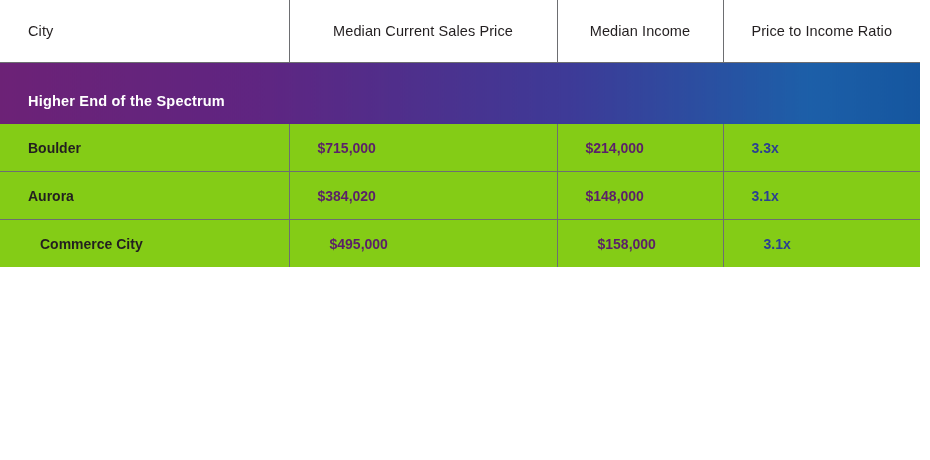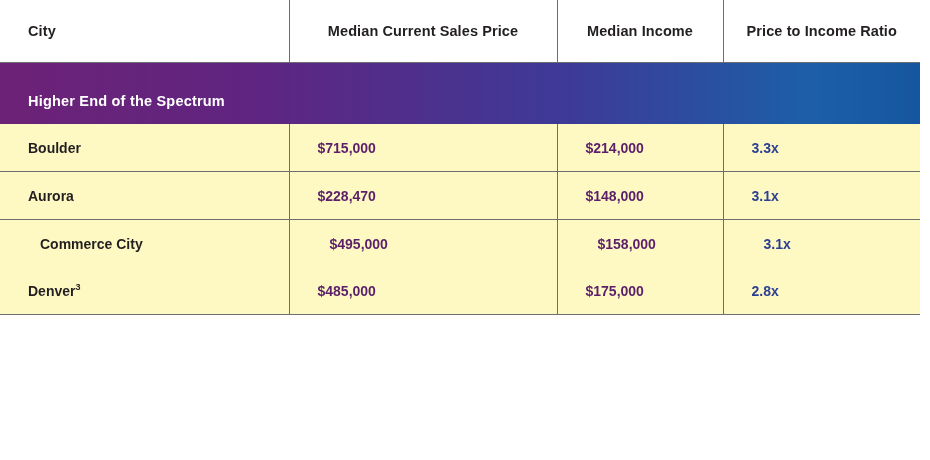--- a/index.html
+++ b/index.html
@@ -32,21 +32,21 @@
   col.c-city    { width: 289px; }
   col.c-price   { width: 268px; }
   col.c-income  { width: 166px; }
   col.c-ratio   { width: 197px; }
 
   
   tr.header-row th {
     height: 62px;
     vertical-align: middle;
     font-size: 14.5px;
-    font-weight: bold;
+    font-weight: normal;
     color: #231f20;
     border-bottom: 1.5px solid #6d6e71;
     padding: 0 0 0 28px;
     text-align: left;
     letter-spacing: 0.1px;
   }
   tr.header-row th.align-center {
     text-align: center;
     padding-left: 0;
   }
@@ -69,21 +69,21 @@
 
   
   tr.data-row td {
     height: 47px;
     vertical-align: middle;
     font-size: 14px;
     font-weight: bold;
     border-bottom: 1.5px solid #6d6e71;
     padding: 0 0 0 28px;
     text-align: left;
-    background: #fef9c3;
+    background: #84cc16;
   }
   tr.data-row td.col-sep {
     border-left: 1.5px solid #6d6e71;
   }
   tr.data-row td.city-cell {
     color: #231f20;
   }
   tr.data-row td.value-cell {
     color: #5b1f6a;
   }
@@ -131,33 +131,27 @@
       </tr>
 
       <tr class="data-row">
         <td class="city-cell">Boulder</td>
         <td class="value-cell col-sep">$715,000</td>
         <td class="value-cell col-sep">$214,000</td>
         <td class="ratio-cell col-sep">3.3x</td>
       </tr>
       <tr class="data-row">
         <td class="city-cell">Aurora</td>
-        <td class="value-cell col-sep">$228,470</td>
+        <td class="value-cell col-sep">$384,020</td>
         <td class="value-cell col-sep">$148,000</td>
         <td class="ratio-cell col-sep">3.1x</td>
       </tr>
       <tr class="data-row no-bottom">
         <td class="city-cell">Commerce City</td>
         <td class="value-cell col-sep">$495,000</td>
         <td class="value-cell col-sep">$158,000</td>
         <td class="ratio-cell col-sep">3.1x</td>
       </tr>
 
 
-      <tr class="data-row">
-        <td class="city-cell"><span>Denver</span><sup class="footnote">3</sup></td>
-        <td class="value-cell col-sep">$485,000</td>
-        <td class="value-cell col-sep">$175,000</td>
-        <td class="ratio-cell col-sep">2.8x</td>
-      </tr>
     </tbody>
   </table>
 </div>
 
 </body></html>

